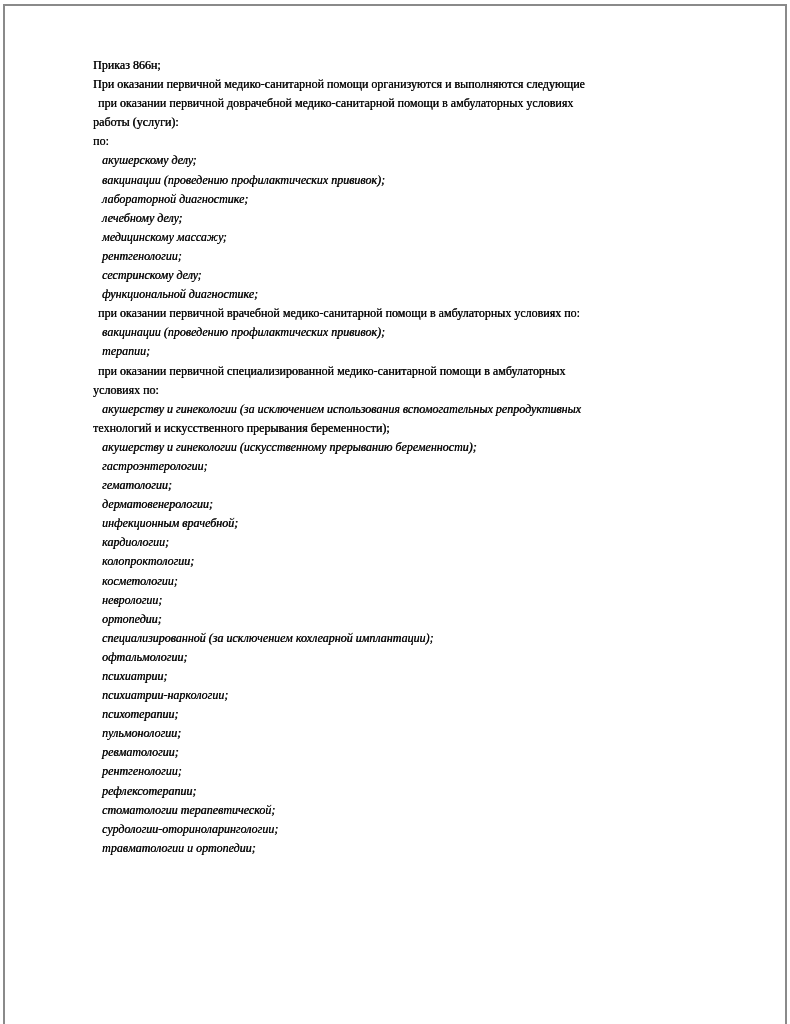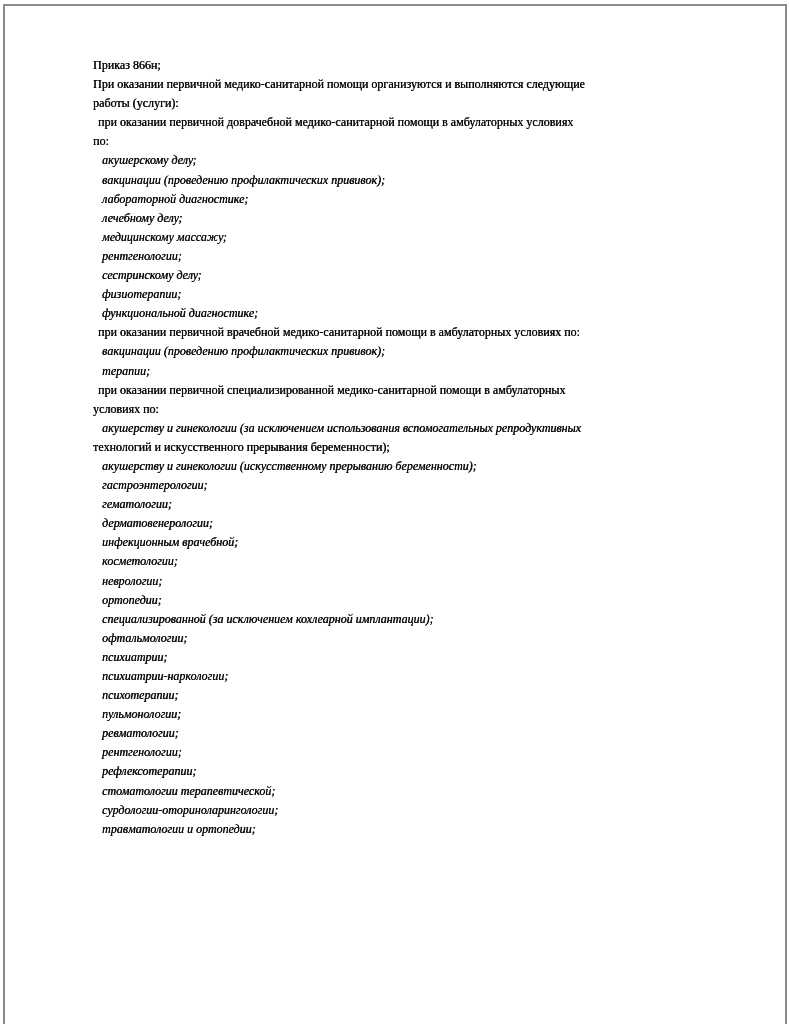--- a/index.html
+++ b/index.html
@@ -36,44 +36,45 @@
   .line.indent-1 { padding-left: 5px; }
   .line.indent-2 { padding-left: 9px; font-style: italic; }
 </style>
 </head>
 <body>
 
 <div class="page">
   <div class="text-block">
       <div class="line indent-0">Приказ 866н;</div>
       <div class="line indent-0">При оказании первичной медико-санитарной помощи организуются и выполняются следующие</div>
+      <div class="line indent-1">при оказании первичной доврачебной медико-санитарной помощи в амбулаторных условиях</div>
       <div class="line indent-0">работы (услуги):</div>
-      <div class="line indent-1">при оказании первичной доврачебной медико-санитарной помощи в амбулаторных условиях</div>
       <div class="line indent-0">по:</div>
       <div class="line indent-2">акушерскому делу;</div>
       <div class="line indent-2">вакцинации (проведению профилактических прививок);</div>
       <div class="line indent-2">лабораторной диагностике;</div>
       <div class="line indent-2">лечебному делу;</div>
       <div class="line indent-2">медицинскому массажу;</div>
       <div class="line indent-2">рентгенологии;</div>
       <div class="line indent-2">сестринскому делу;</div>
-      <div class="line indent-2">физиотерапии;</div>
       <div class="line indent-2">функциональной диагностике;</div>
       <div class="line indent-1">при оказании первичной врачебной медико-санитарной помощи в амбулаторных условиях по:</div>
       <div class="line indent-2">вакцинации (проведению профилактических прививок);</div>
       <div class="line indent-2">терапии;</div>
       <div class="line indent-1">при оказании первичной специализированной медико-санитарной помощи в амбулаторных</div>
       <div class="line indent-0">условиях по:</div>
       <div class="line indent-2">акушерству и гинекологии (за исключением использования вспомогательных репродуктивных</div>
       <div class="line indent-0">технологий и искусственного прерывания беременности);</div>
       <div class="line indent-2">акушерству и гинекологии (искусственному прерыванию беременности);</div>
       <div class="line indent-2">гастроэнтерологии;</div>
       <div class="line indent-2">гематологии;</div>
       <div class="line indent-2">дерматовенерологии;</div>
       <div class="line indent-2">инфекционным врачебной;</div>
+      <div class="line indent-2">кардиологии;</div>
+      <div class="line indent-2">колопроктологии;</div>
       <div class="line indent-2">косметологии;</div>
       <div class="line indent-2">неврологии;</div>
       <div class="line indent-2">ортопедии;</div>
       <div class="line indent-2">специализированной (за исключением кохлеарной имплантации);</div>
       <div class="line indent-2">офтальмологии;</div>
       <div class="line indent-2">психиатрии;</div>
       <div class="line indent-2">психиатрии-наркологии;</div>
       <div class="line indent-2">психотерапии;</div>
       <div class="line indent-2">пульмонологии;</div>
       <div class="line indent-2">ревматологии;</div>

